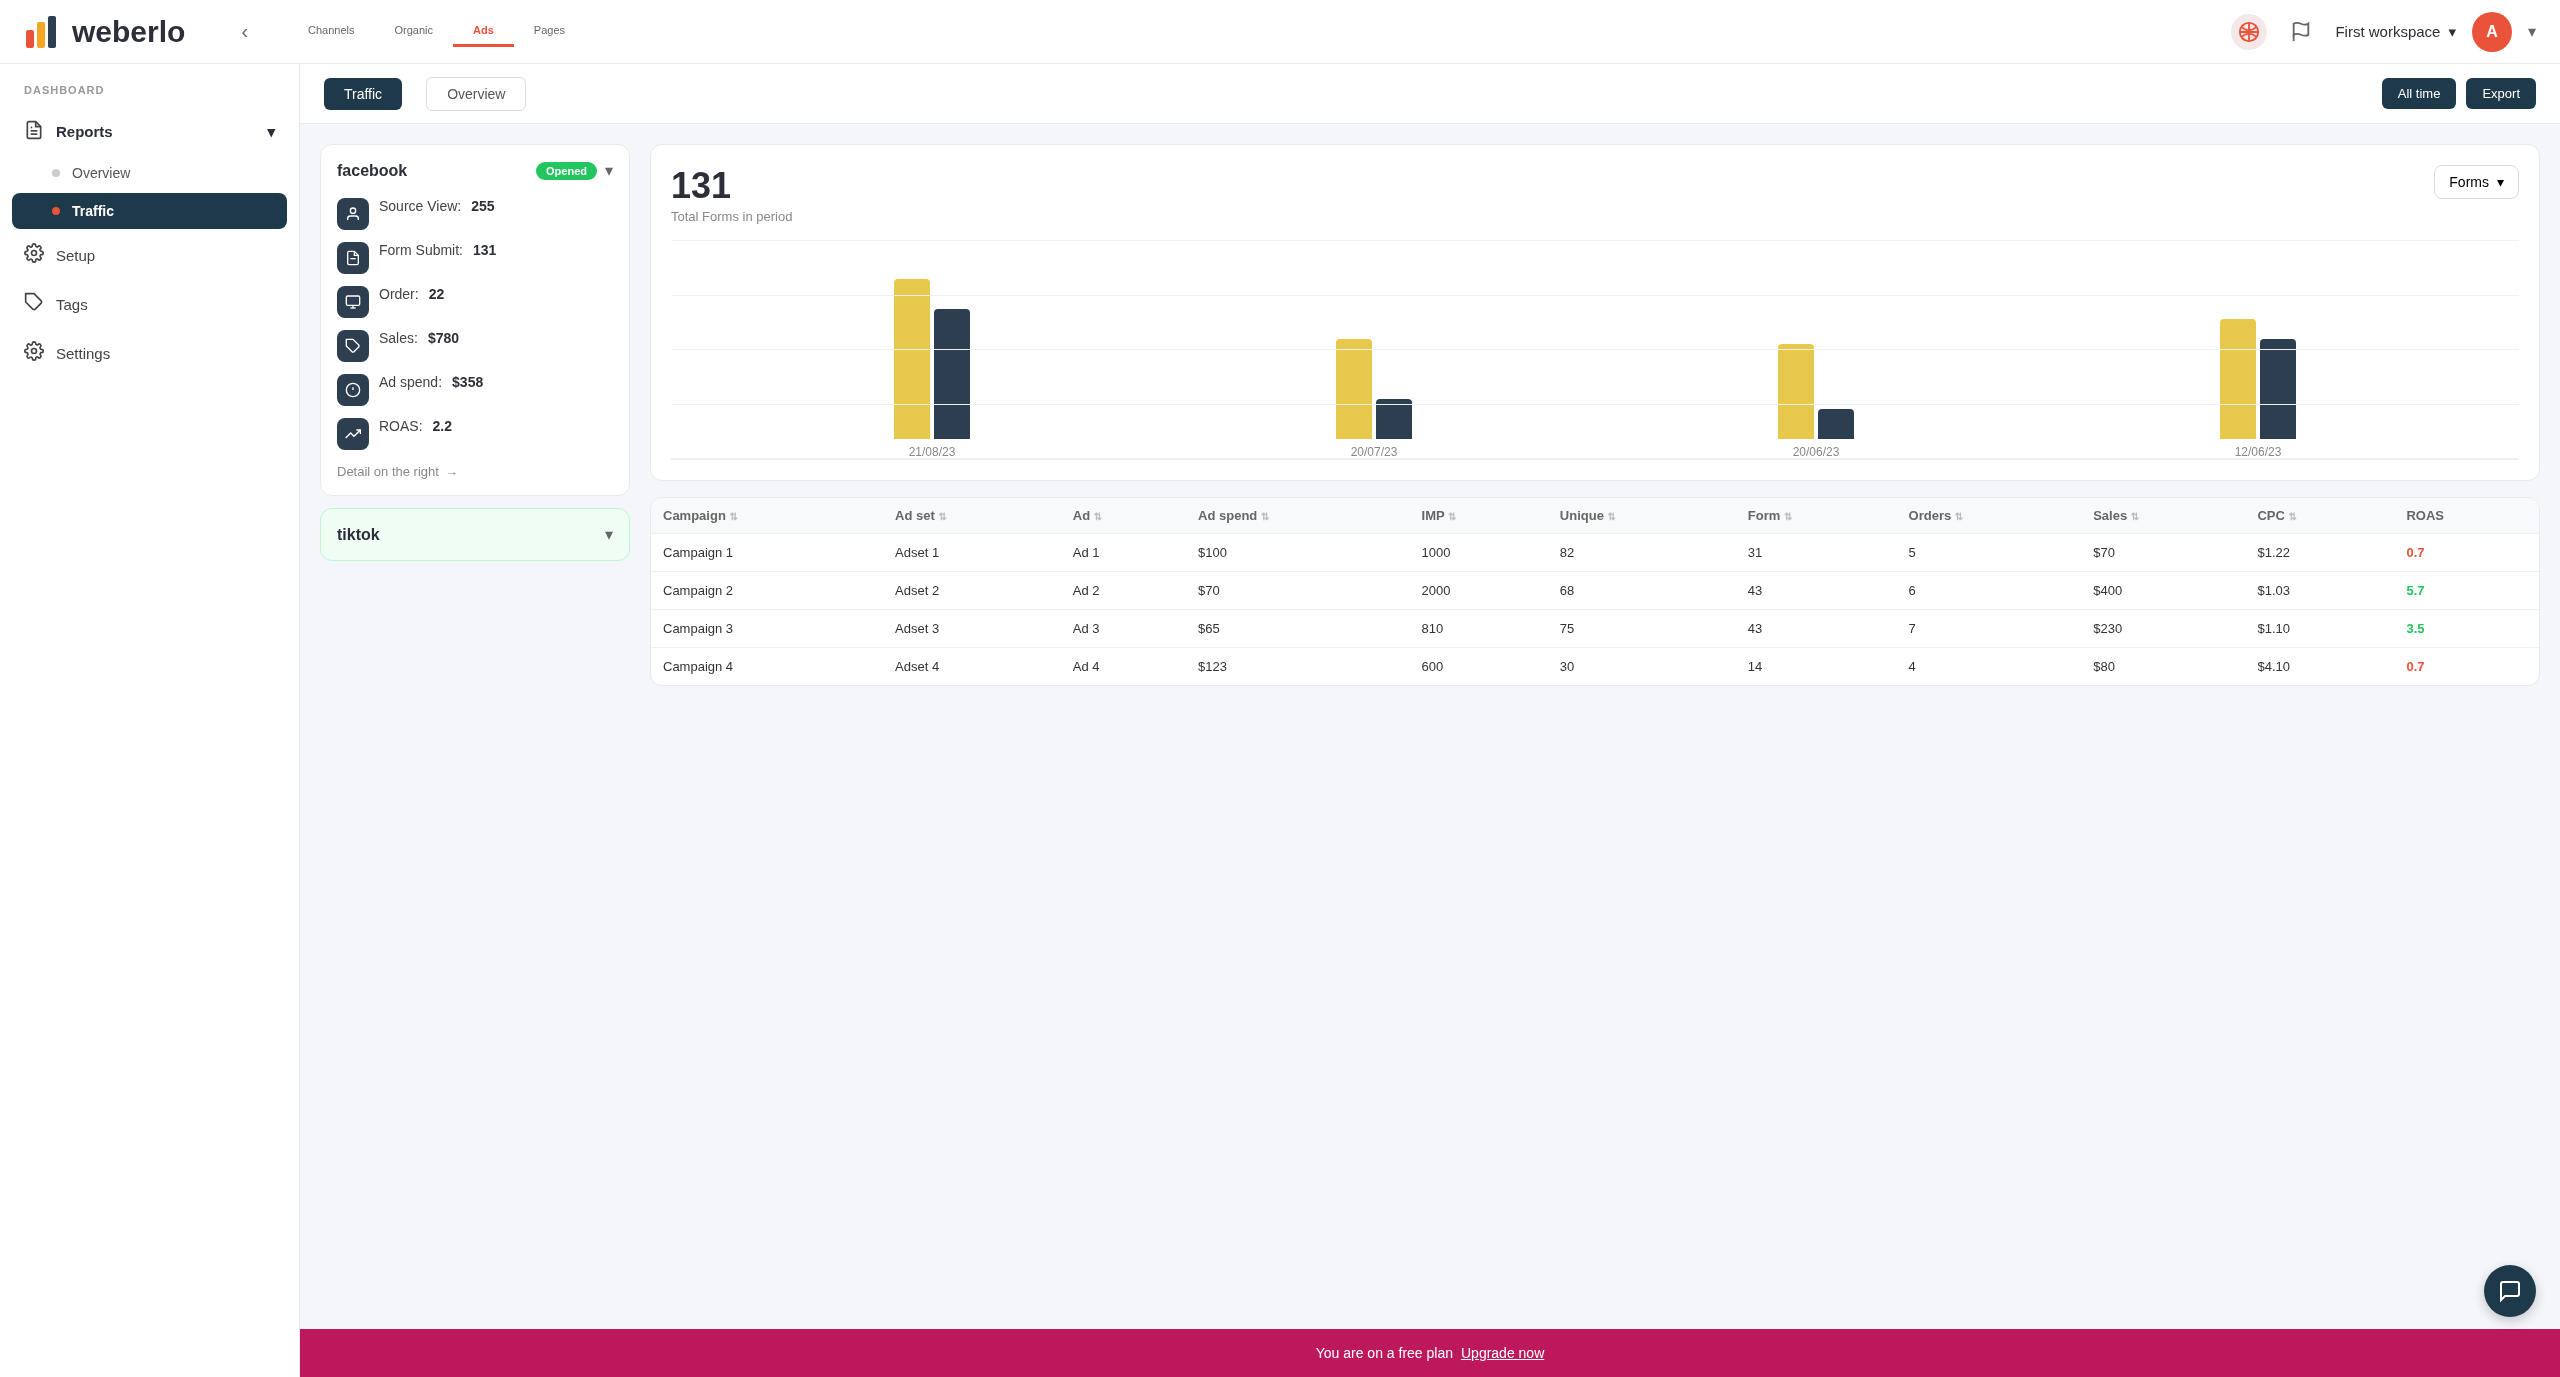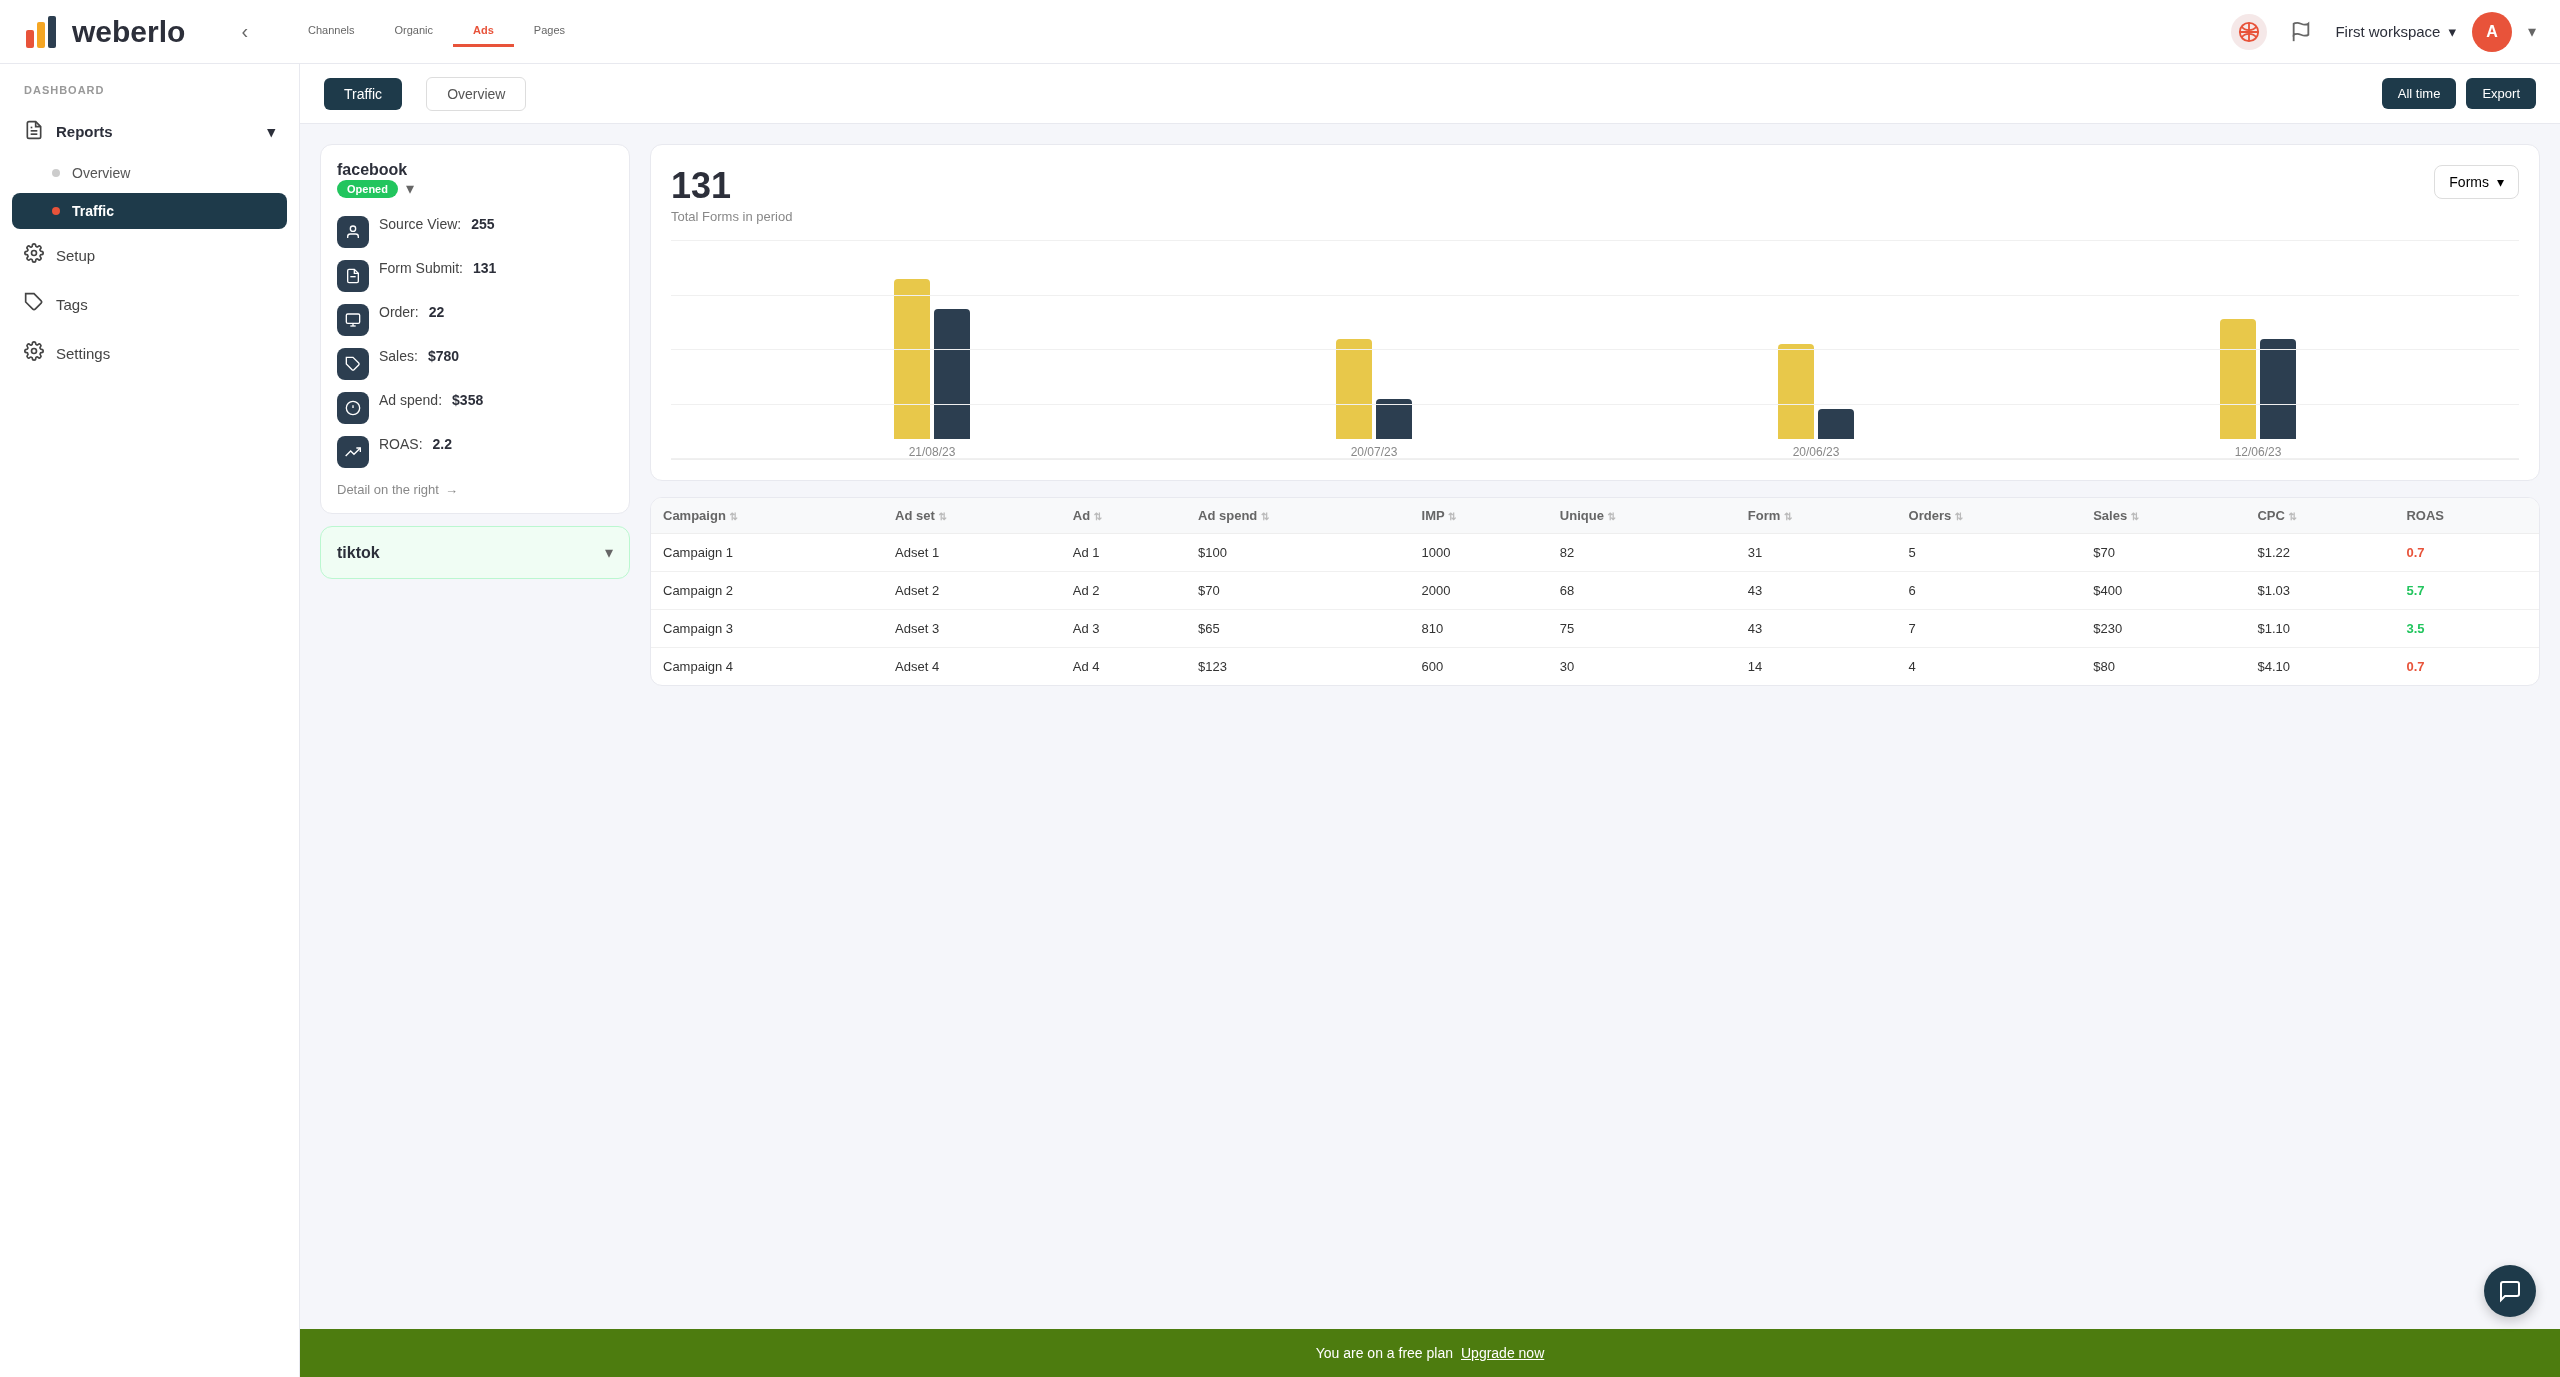--- a/index.html
+++ b/index.html
@@ -39,21 +39,21 @@
     .sub-item .dot.active { background: #e8533a; }
     .sub-item.active { color: #2c2f3a; font-weight: 600; }
     .reports-header { display: flex; align-items: center; gap: 12px; padding: 12px 24px; cursor: pointer; font-size: 15px; font-weight: 600; color: #2c2f3a; }
 
     
     .top-tab { padding: 8px 20px; background: #1e3a4a; color: #fff; border-radius: 6px; font-size: 14px; cursor: pointer; border: none; }
     .top-tab-outline { padding: 8px 20px; background: transparent; color: #555; border: 1px solid #ddd; border-radius: 6px; font-size: 14px; cursor: pointer; }
 
     
     .card { background: #fff; border-radius: 12px; border: 1px solid #e8e9ef; padding: 16px; }
-    .card-header { display: flex; align-items: flex-start; justify-content: space-between; margin-bottom: 12px; flex-direction: column; }
+    .card-header { display: flex; align-items: flex-end; justify-content: space-between; margin-bottom: 12px; }
     .card-title { font-size: 16px; font-weight: 700; color: #2c2f3a; }
     .badge-open { background: #22c55e; color: #fff; font-size: 11px; font-weight: 600; border-radius: 12px; padding: 3px 10px; }
     .stat-row { display: flex; align-items: flex-start; gap: 10px; padding: 6px 0; font-size: 14px; color: #444; }
     .stat-row .icon-box { width: 32px; height: 32px; border-radius: 8px; background: #2c3e50; display: flex; align-items: center; justify-content: center; color: #fff; font-size: 14px; flex-shrink: 0; }
     .stat-value { font-weight: 600; color: #2c2f3a; }
     .detail-link { display: flex; align-items: center; gap: 6px; color: #888; font-size: 13px; margin-top: 8px; cursor: pointer; }
 
     
     .tiktok-card { background: #f0fdf4; border-radius: 12px; border: 1px solid #bbf7d0; padding: 16px; }
     .tiktok-header { display: flex; align-items: center; justify-content: space-between; }
@@ -76,21 +76,21 @@
     .table-card { background: #fff; border-radius: 12px; border: 1px solid #e8e9ef; overflow: hidden; }
     table { width: 100%; border-collapse: collapse; font-size: 13px; }
     th { background: #f8f9fa; padding: 10px 12px; text-align: left; color: #666; font-weight: 600; border-bottom: 1px solid #eee; white-space: nowrap; }
     td { padding: 11px 12px; border-bottom: 1px solid #f0f0f0; color: #333; }
     tr:last-child td { border-bottom: none; }
     .roas-red { color: #e8533a; font-weight: 600; }
     .roas-green { color: #22c55e; font-weight: 600; }
     .sort-icon { color: #bbb; font-size: 10px; }
 
     
-    .bottom-bar { background: #4d7c0f; color: #fff; height: 48px; display: flex; align-items: center; justify-content: center; gap: 8px; font-size: 14px; flex-shrink: 0; }
+    .bottom-bar { background: #be185d; color: #fff; height: 48px; display: flex; align-items: center; justify-content: center; gap: 8px; font-size: 14px; flex-shrink: 0; }
     .upgrade-link { color: #fff; font-weight: 400; text-decoration: underline; cursor: pointer; }
 
     
     .chat-btn { position: fixed; bottom: 60px; right: 24px; width: 52px; height: 52px; border-radius: 50%; background: #1e3a4a; color: #fff; display: flex; align-items: center; justify-content: center; font-size: 22px; cursor: pointer; box-shadow: 0 4px 12px rgba(0,0,0,0.2); }
   </style>
 </head>
 <body>
 
 <div class="app">
 

